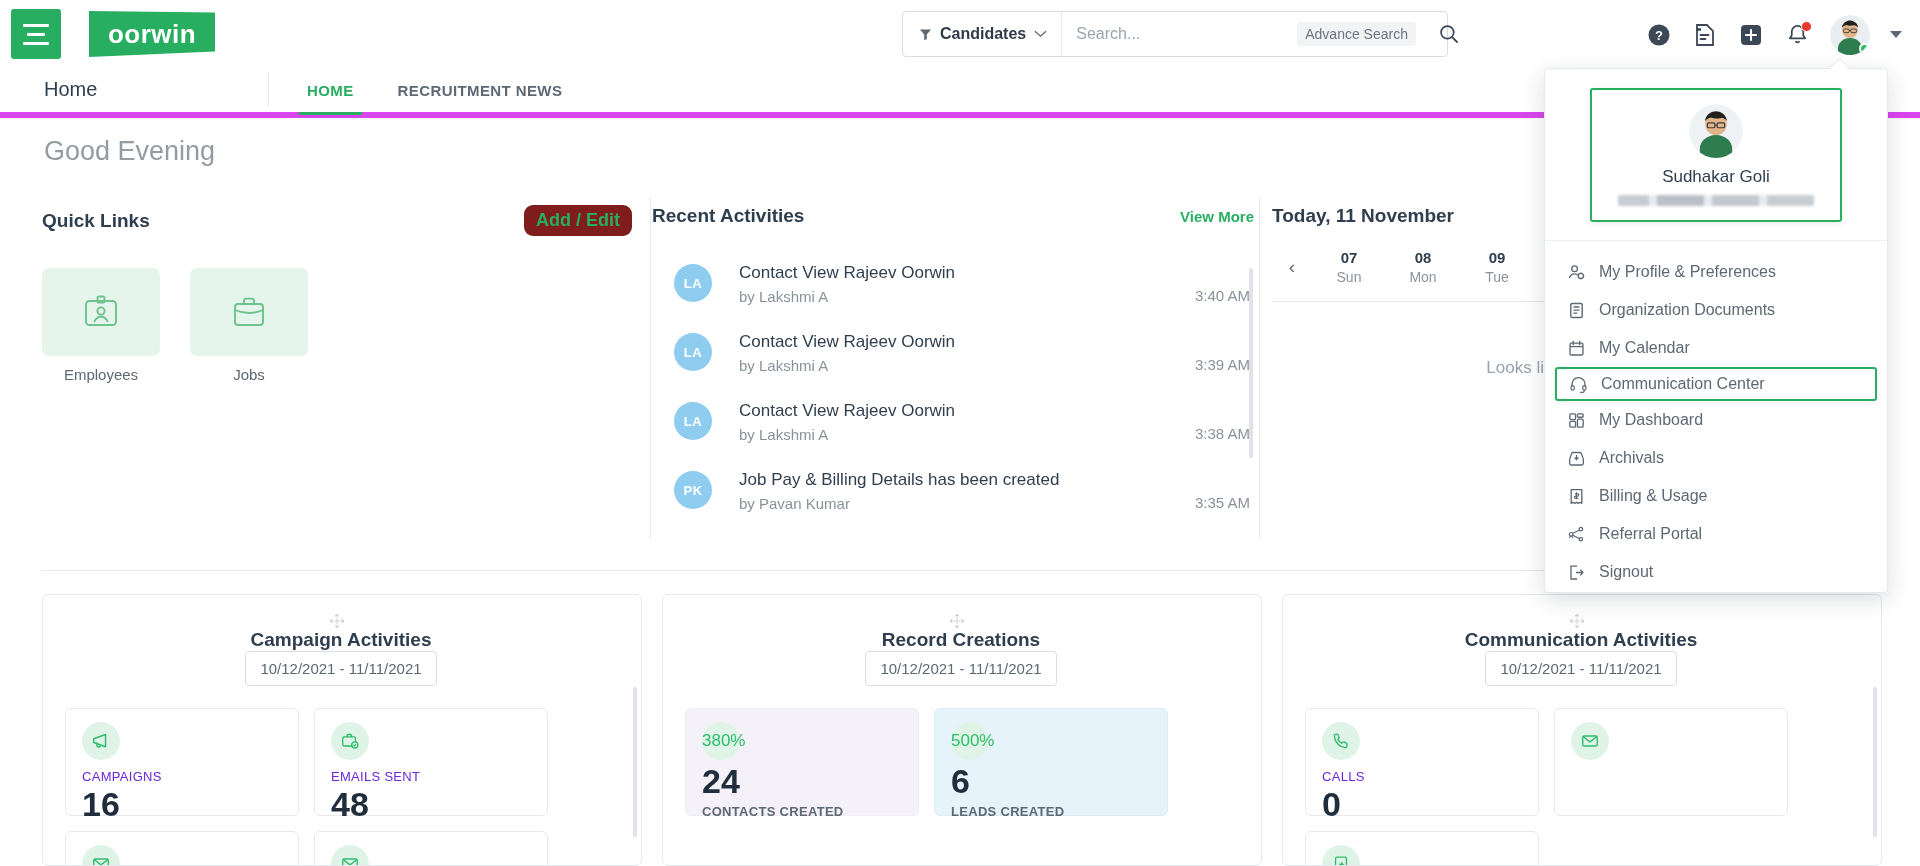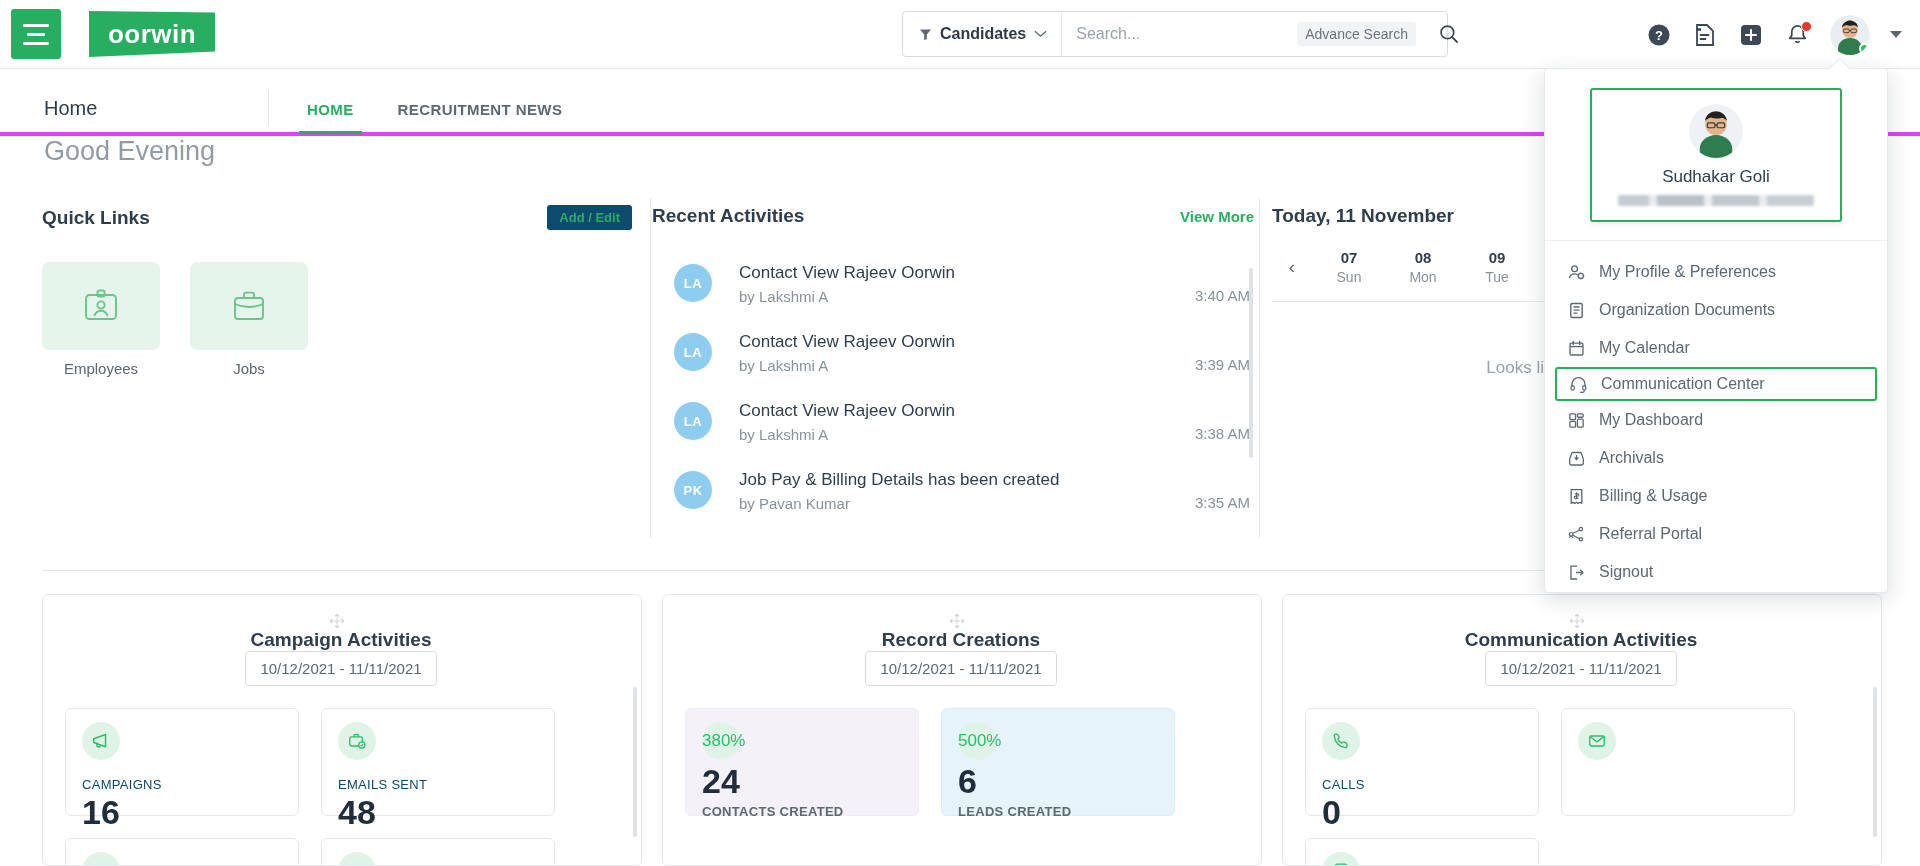--- a/index.html
+++ b/index.html
@@ -65,22 +65,22 @@
 
   .top-icons { position: absolute; right: 18px; top: 0; height: 69px; display: flex; align-items: center; gap: 20px; }
   .ticon { width: 26px; height: 26px; cursor: pointer; position: relative; display:flex; align-items:center; justify-content:center;}
   .bell-dot { position:absolute; top:-1px; right:-2px; width:11px; height:11px; border-radius:50%; background:#e8392f; border:1.5px solid #fff; }
   .avatar-top { width: 40px; height: 40px; border-radius: 50%; position: relative; cursor: pointer; overflow:hidden; }
   .avatar-dot { position: absolute; right: 0px; bottom: 1px; width: 11px; height: 11px; border-radius: 50%; background: #2dbd63; border: 2px solid #fff; }
   .caret-down { width:0;height:0;border-left:6px solid transparent;border-right:6px solid transparent;border-top:7px solid #5d6872;cursor:pointer;}
 
   
   .navrow {
-    position: absolute; top: 84px; left: 0; width: 1920px; height: 52px;
-    background: #fff; border-bottom: 4px solid #d946ef; display: flex; align-items: center;
+    position: absolute; top: 66px; left: 0; width: 1920px; height: 52px;
+    background: #fff; border-bottom: 6px solid #d946ef; display: flex; align-items: center;
   }
   .crumb { width: 268px; padding-left: 44px; font-size: 20px; color: #2f3e4e; }
   .navdiv { width: 1px; height: 36px; background: #e3e7eb; }
   .tabs { display: flex; align-items: flex-end; height: 52px; margin-left: 30px; gap: 28px; }
   .tab {
     font-size: 15px; font-weight: 700; letter-spacing: .4px; color: #5d6872;
     padding: 0 8px 13px 8px; cursor: pointer; border-bottom: 3px solid transparent;
   }
   .tab.active { color: #27ae60; border-bottom-color: #27ae60; }
 
@@ -90,22 +90,22 @@
   
   .panel-quick { position: absolute; top: 205px; left: 42px; width: 608px; }
   .panel-ra { position: absolute; top: 205px; left: 652px; width: 620px; }
   .panel-today { position: absolute; top: 205px; left: 1272px; width: 620px; }
   .vdiv-1 { position: absolute; top: 198px; left: 650px; width: 1px; height: 340px; background: #e6e9ec; }
   .vdiv-2 { position: absolute; top: 198px; left: 1259px; width: 1px; height: 340px; background: #e6e9ec; }
 
   .ptitle { font-size: 19px; font-weight: 700; color: #2f3e4e; }
   .ptitle-row { display: flex; align-items: center; justify-content: space-between; padding-right: 18px; }
   .addedit {
-    font-size: 13px; font-weight: 700; color: #27ae60; background: #0c4a6e;
-    padding: 5px 12px; border-radius: 3px; cursor: pointer;
+    font-size: 18px; font-weight: 700; color: #27ae60; background: #7f1d1d;
+    padding: 5px 12px; border-radius: 9px; cursor: pointer;
   }
   .viewmore { font-size: 15px; font-weight: 700; color: #27ae60; cursor: pointer; }
 
   .ql-grid { display: flex; gap: 30px; margin-top: 32px; }
   .ql-item { width: 118px; cursor: pointer; }
   .ql-tile {
     width: 118px; height: 88px; background: #e6f5ec; border-radius: 7px;
     display: flex; align-items: center; justify-content: center;
   }
   .ql-label { margin-top: 10px; text-align: center; font-size: 15px; color: #5d6872; }
@@ -142,34 +142,34 @@
   .wcard.c1 { left: 42px; width: 600px; }
   .wcard.c2 { left: 662px; width: 600px; }
   .wcard.c3 { left: 1282px; width: 600px; }
   .wc-head { display: flex; align-items: center; padding: 18px 20px 0 18px; flex-direction: column; }
   .wc-drag { width: 16px; height: 16px; margin-right: 9px; opacity: .45; }
   .wc-title { font-size: 19px; font-weight: 700; color: #2f3e4e; flex: 1; }
   .wc-date {
     border: 1px solid #d9dde2; border-radius: 4px; font-size: 15px; color: #5d6872;
     padding: 8px 14px; background: #fff; cursor: pointer; white-space: nowrap;
   }
-  .wc-grid { display: flex; flex-wrap: wrap; gap: 22px; padding: 22px 22px 0 22px; }
+  .wc-grid { display: flex; flex-wrap: wrap; gap: 15px; padding: 22px 22px 0 22px; }
   .stat {
     width: 234px; height: 108px; border: 1px solid #e6e9ec; border-radius: 6px;
     padding: 13px 16px; position: relative; background: #fff;
   }
   .stat.tinted-a { background: #f4f1f8; border-color: #f0ecf6; }
   .stat.tinted-b { background: #e6f3fb; border-color: #dcedf8; }
   .stat-ico {
     width: 38px; height: 38px; border-radius: 50%; background: #e0f3e7;
     display: flex; align-items: center; justify-content: center;
   }
   .stat-pct { font-size: 17px; color: #2bbd6b; position: relative; z-index: 2; line-height: 38px; }
   .stat-pct-bg { position: absolute; left: 16px; top: 13px; width: 38px; height: 38px; border-radius: 50%; background: #e0f3e7; z-index: 1; }
-  .stat-lab { font-size: 13px; color: #0c4a6e; letter-spacing: .3px; margin-top: 17px; }
+  .stat-lab { font-size: 13px; color: #6d28d9; letter-spacing: .3px; margin-top: 9px; }
   .stat-lab.strong { font-weight: 700; color: #5d6872; }
   .stat-val { font-size: 34px; font-weight: 700; color: #1f2d3d; line-height: 38px; margin-top: 1px; }
   .stat.ordered .stat-val { margin-top: 2px; }
   .stat.ordered .stat-lab { margin-top: 4px; }
   .wc-scroll { position: absolute; right: 4px; top: 92px; width: 4px; height: 150px; background: #dfe3e7; border-radius: 2px; }
 
   
   .dropdown {
     position: absolute; top: 68px; left: 1544px; width: 344px; height: 525px;
     background: #fff; border: 1px solid #e6e9ec; border-radius: 4px;

